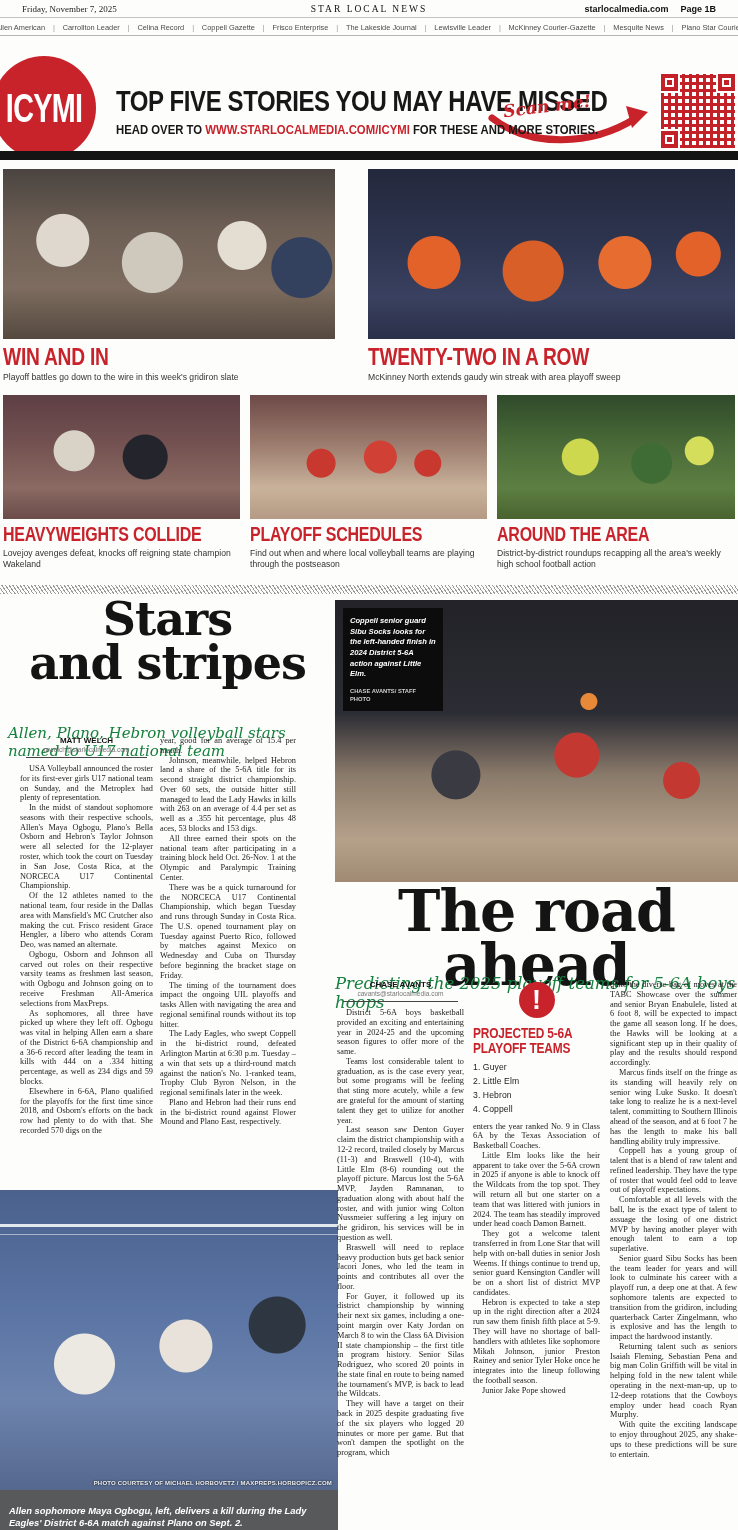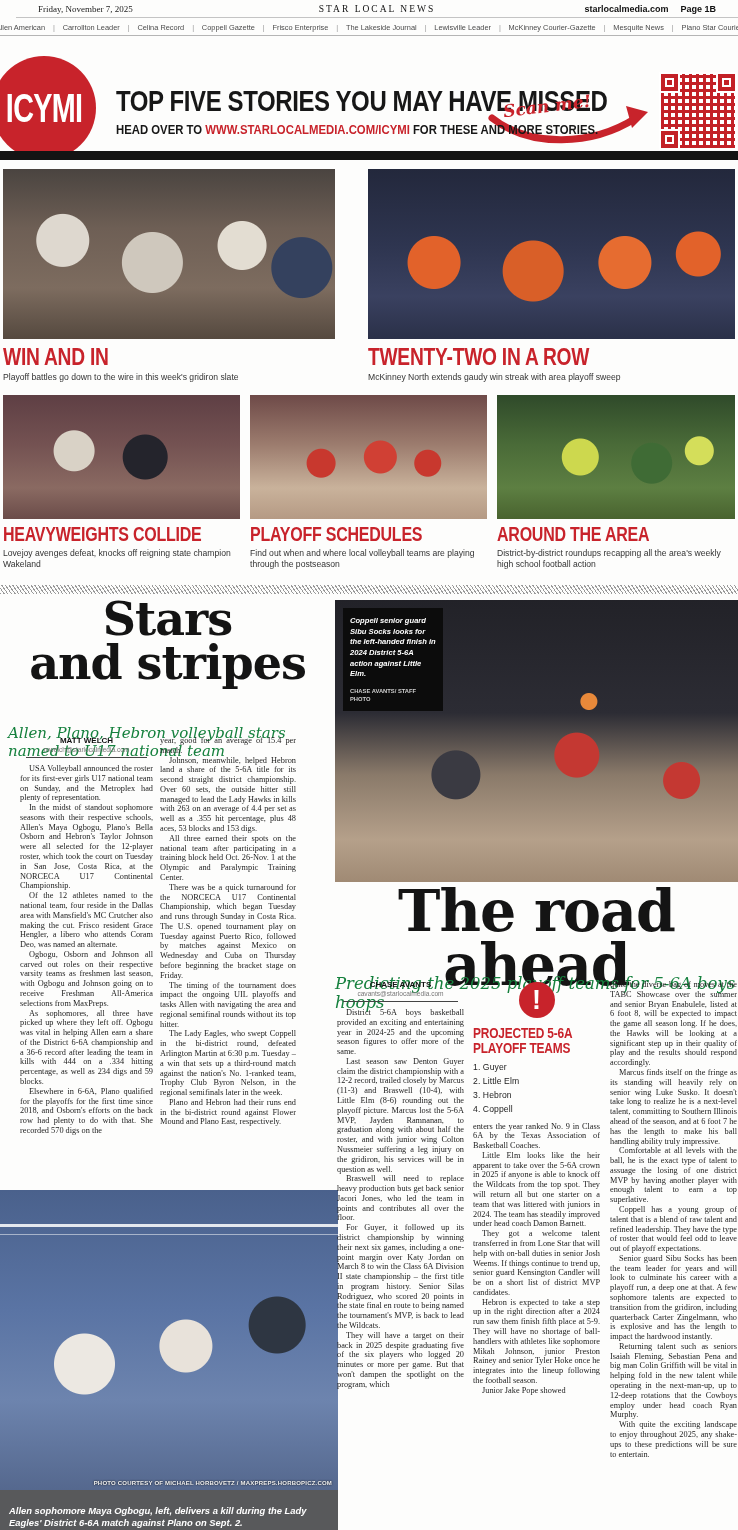--- a/index.html
+++ b/index.html
@@ -4,21 +4,21 @@
 <style>
   * { margin:0; padding:0; box-sizing:border-box; }
   html,body { background:#e8e8e8; }
   #page {
     position:relative; width:738px; height:1530px; margin:0 auto;
     background:#fdfdfc; overflow:hidden; color:#1a1a1a;
     font-family:"Liberation Serif", serif;
   }
 
   
-  .topbar { position:absolute; top:0; left:16px; right:0; height:18px;
+  .topbar { position:absolute; top:0; left:0; right:0; height:18px;
     border-bottom:1px solid #c4c4c4; display:flex; align-items:center; padding:0 22px; }
   .m-date { font-size:9px; color:#222; flex:0 0 200px; }
   .m-title { flex:1; text-align:center; font-size:9.5px; letter-spacing:2px; color:#111; }
   .m-right { flex:0 0 200px; text-align:right; font-family:"Liberation Sans",sans-serif;
     font-weight:700; font-size:9px; color:#111; }
   .m-right span + span { margin-left:12px; }
   .papersbar { position:absolute; top:19px; left:0; right:0; height:17px;
     border-bottom:1px solid #b5b5b5; display:flex; align-items:center; justify-content:center;
     font-family:"Liberation Sans",sans-serif; font-size:7.4px; color:#4a4a4a; white-space:nowrap; }
   .paper { padding:0 2px; }
@@ -263,20 +263,21 @@
   <div class="big-head road-head">The road ahead</div>
   <div class="subhead road-sub">Predicting the 2025 playoff teams for 5-6A boys hoops</div>
 
   <div class="col road-col1">
     <div class="byline">
       <div class="byline-name">CHASE AVANTS</div>
       <div class="byline-email">cavants@starlocalmedia.com</div>
     </div>
     <div>
         <p>District 5-6A boys basketball provided an exciting and entertaining year in 2024-25 and the upcoming season figures to offer more of the same.</p>
+        <p>Teams lost considerable talent to graduation, as is the case every year, but some programs will be feeling that sting more acutely, while a few are grateful for the amount of starting talent they get to utilize for another year.</p>
         <p>Last season saw Denton Guyer claim the district championship with a 12-2 record, trailed closely by Marcus (11-3) and Braswell (10-4), with Little Elm (8-6) rounding out the playoff picture. Marcus lost the 5-6A MVP, Jayden Ramnanan, to graduation along with about half the roster, and with junior wing Colton Nussmeier suffering a leg injury on the gridiron, his services will be in question as well.</p>
         <p>Braswell will need to replace heavy production buts get back senior Jacori Jones, who led the team in points and contributes all over the floor.</p>
         <p>For Guyer, it followed up its district championship by winning their next six games, including a one-point margin over Katy Jordan on March 8 to win the Class 6A Division II state championship – the first title in program history. Senior Silas Rodriguez, who scored 20 points in the state final en route to being named the tournament's MVP, is back to lead the Wildcats.</p>
         <p>They will have a target on their back in 2025 despite graduating five of the six players who logged 20 minutes or more per game. But that won't dampen the spotlight on the program, which</p>
       </div>
   </div>
 
   <div class="col road-col2 cont">
     <div class="sidebar">
       <div class="alert-icon"></div>
@@ -294,20 +295,20 @@
         <p>Little Elm looks like the heir apparent to take over the 5-6A crown in 2025 if anyone is able to knock off the Wildcats from the top spot. They will return all but one starter on a team that was littered with juniors in 2024. The team has steadily improved under head coach Damon Barnett.</p>
         <p>They got a welcome talent transferred in from Lone Star that will help with on-ball duties in senior Josh Weems. If things continue to trend up, senior guard Kensington Candler will be on a short list of district MVP candidates.</p>
         <p>Hebron is expected to take a step up in the right direction after a 2024 run saw them finish fifth place at 5-9. They will have no shortage of ball-handlers with athletes like sophomore Mikah Johnson, junior Preston Rainey and senior Tyler Hoke once he integrates into the lineup following the football season.</p>
         <p>Junior Jake Pope showed</p>
       </div>
   </div>
 
   <div class="col road-col3 cont">
       <p>quite the diverse bag of moves at the TABC Showcase over the summer and senior Bryan Enabulele, listed at 6 foot 8, will be expected to impact the game all season long. If he does, the Hawks will be looking at a significant step up in their quality of play and the results should respond accordingly.</p>
       <p>Marcus finds itself on the fringe as its standing will heavily rely on senior wing Luke Susko. It doesn't take long to realize he is a next-level talent, committing to Southern Illinois ahead of the season, and at 6 foot 7 he has the length to make his ball handling ability truly impressive.</p>
+      <p>Coppell has a young group of talent that is a blend of raw talent and refined leadership. They have the type of roster that would feel odd to leave out of playoff expectations.</p>
       <p>Comfortable at all levels with the ball, he is the exact type of talent to assuage the losing of one district MVP by having another player with enough talent to earn a top superlative.</p>
-      <p>Coppell has a young group of talent that is a blend of raw talent and refined leadership. They have the type of roster that would feel odd to leave out of playoff expectations.</p>
       <p>Senior guard Sibu Socks has been the team leader for years and will look to culminate his career with a playoff run, a deep one at that. A few sophomore talents are expected to transition from the gridiron, including quarterback Carter Zingelmann, who is explosive and has the length to impact the hardwood instantly.</p>
       <p>Returning talent such as seniors Isaiah Fleming, Sebastian Pena and big man Colin Griffith will be vital in helping fold in the new talent while operating in the next-man-up, up to 12-deep rotations that the Cowboys employ under head coach Ryan Murphy.</p>
       <p>With quite the exciting landscape to enjoy throughout 2025, any shake-ups to these predictions will be sure to entertain.</p>
     </div>
 
 </div>
 
 </body></html>

